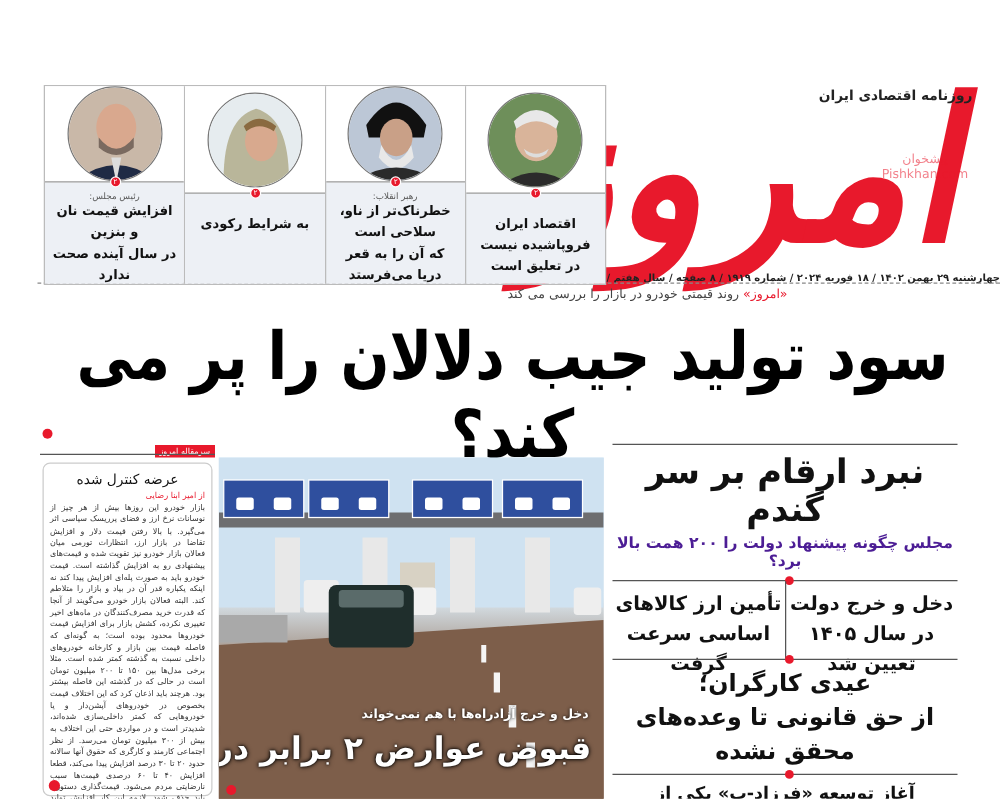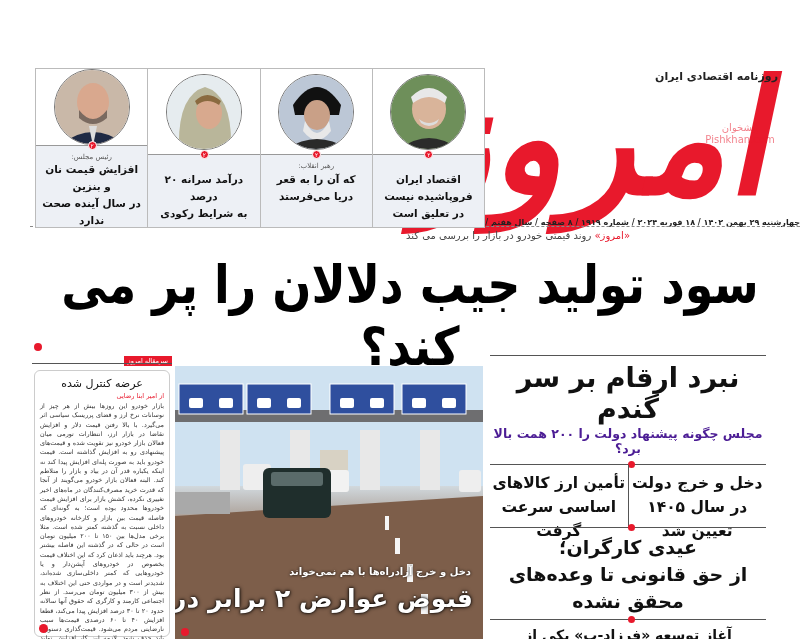--- a/index.html
+++ b/index.html
@@ -127,39 +127,39 @@
               <path d="M14 30 Q38 -6 62 30 L60 40 L16 40Z" fill="#111"></path>
               <ellipse cx="38" cy="40" rx="13" ry="15" fill="#c9a087"></ellipse>
               <path d="M26 46 Q38 70 50 46 L52 56 Q38 74 24 56Z" fill="#e8e8e8"></path>
               <path d="M4 76 Q38 52 72 76Z" fill="#2a2a2a"></path>
             </svg>
         </div>
         <div class="dot">۲</div>
       </div>
       <div class="kicker">رهبر انقلاب:</div>
       <div class="title">
+        <div>خطرناک‌تر از ناو، سلاحی است</div>
         <div>که آن را به قعر دریا می‌فرستد</div>
         <div></div>
       </div>
     </div>
     <div class="teaser">
       <div class="photo-area">
         <div class="avatar">
           <svg width="76" height="76" viewBox="0 0 76 76">
               <rect width="76" height="76" fill="#e6ecef"></rect>
               <path d="M12 76 Q10 20 38 12 Q66 20 64 76Z" fill="#b9b69a"></path>
               <ellipse cx="42" cy="38" rx="13" ry="16" fill="#d8a98e"></ellipse>
               <path d="M28 26 Q40 14 54 26 L52 30 Q40 22 30 30Z" fill="#8a6a40"></path>
             </svg>
         </div>
         <div class="dot">۲</div>
       </div>
       <div class="kicker"></div>
       <div class="title">
-        <div>درآمد سرانه ۲۰ درصد</div>
         <div>به شرایط رکودی</div>
       </div>
     </div>
     <div class="teaser">
       <div class="photo-area">
         <div class="avatar">
           <svg width="76" height="76" viewBox="0 0 76 76">
               <rect width="76" height="76" fill="#c9b8a8"></rect>
               <ellipse cx="38" cy="32" rx="16" ry="19" fill="#d9a88e"></ellipse>
               <path d="M24 40 Q38 58 52 40 L52 48 Q38 60 24 48Z" fill="#7a6a60"></path>

